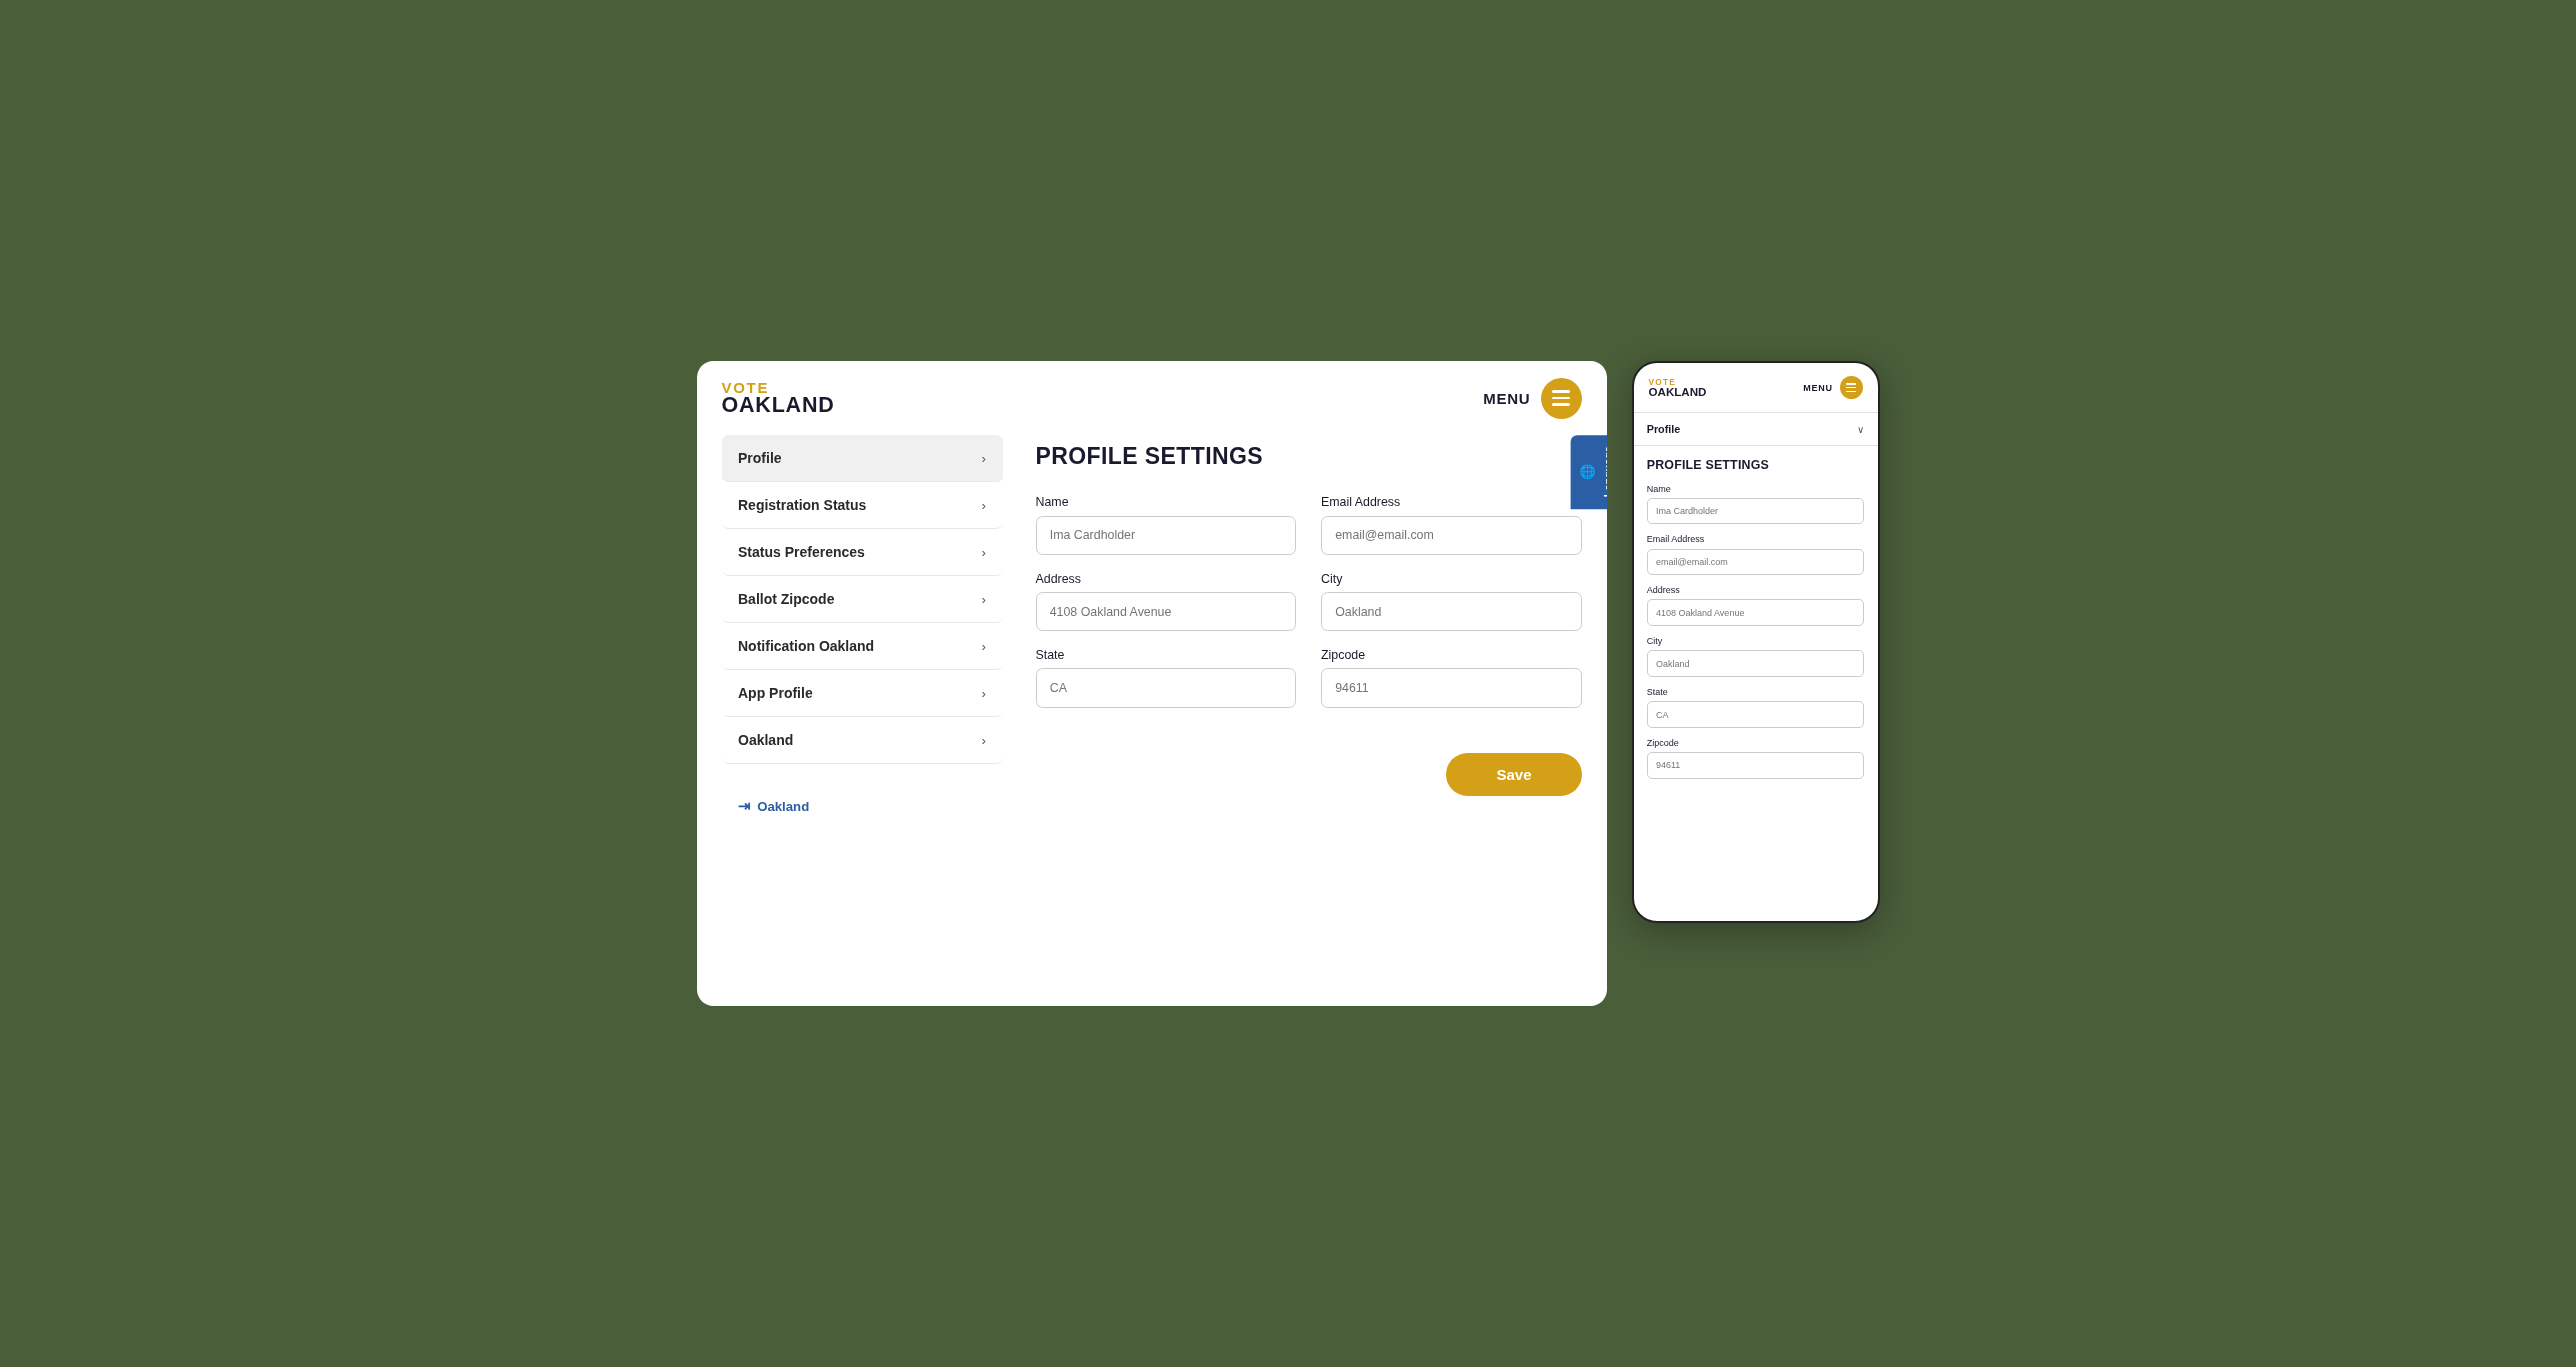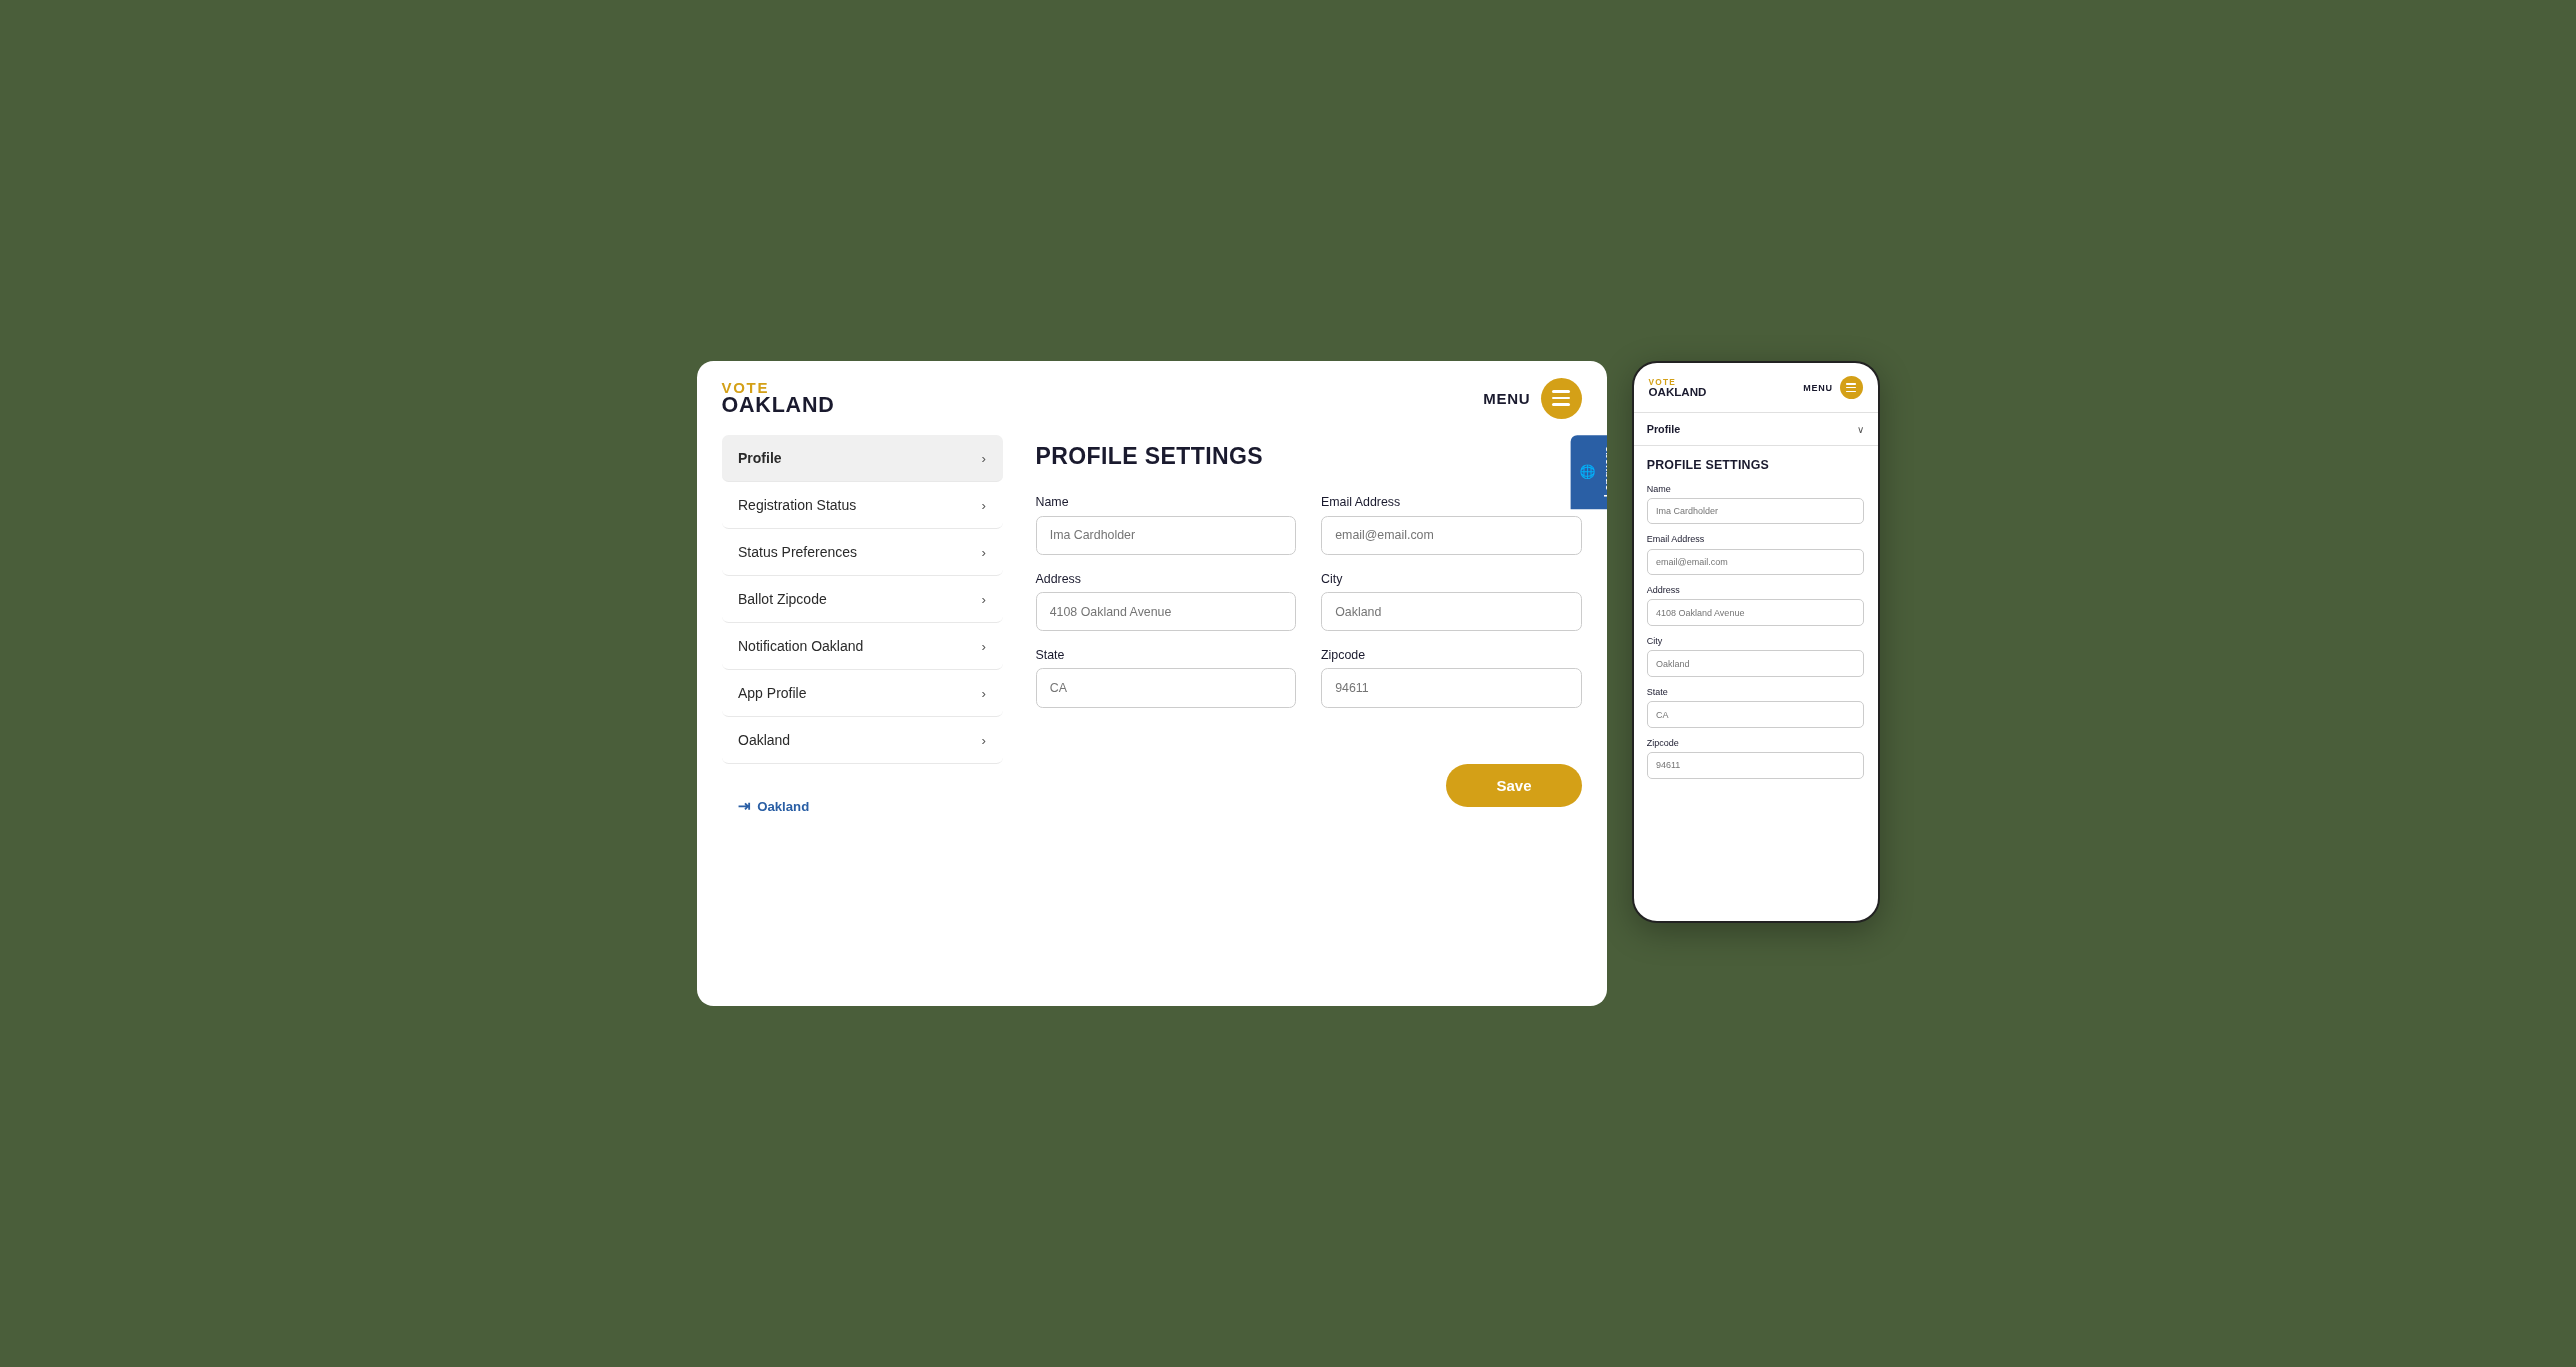--- a/index.html
+++ b/index.html
@@ -104,21 +104,21 @@
       padding: 15px 16.5px;
       border-bottom: 0.8px solid #e8e8e8;
       cursor: pointer;
       border-radius: 6.6px;
     }
     .sidebar-item.active {
       background: #f0f0f0;
     }
     .sidebar-item-label {
       font-size: 14px;
-      font-weight: 400;
+      font-weight: 700;
       color: #2a2a2a;
     }
     .sidebar-item.active .sidebar-item-label {
       font-weight: 700;
     }
     .chevron {
       font-size: 13.2px;
       color: #555;
     }
 
@@ -184,21 +184,21 @@
 
     .save-btn {
       background: #d4a017;
       color: #fff;
       border: none;
       border-radius: 25px;
       padding: 13.2px 50px;
       font-size: 15px;
       font-weight: 700;
       cursor: pointer;
-      margin-top: 31px;
+      margin-top: 20px;
       float: right;
     }
 
     
     .mobile-phone {
       background: #fff;
       border-radius: 25px;
       border: 2.5px solid #222;
       width: 248px;
       min-height: 562px;

